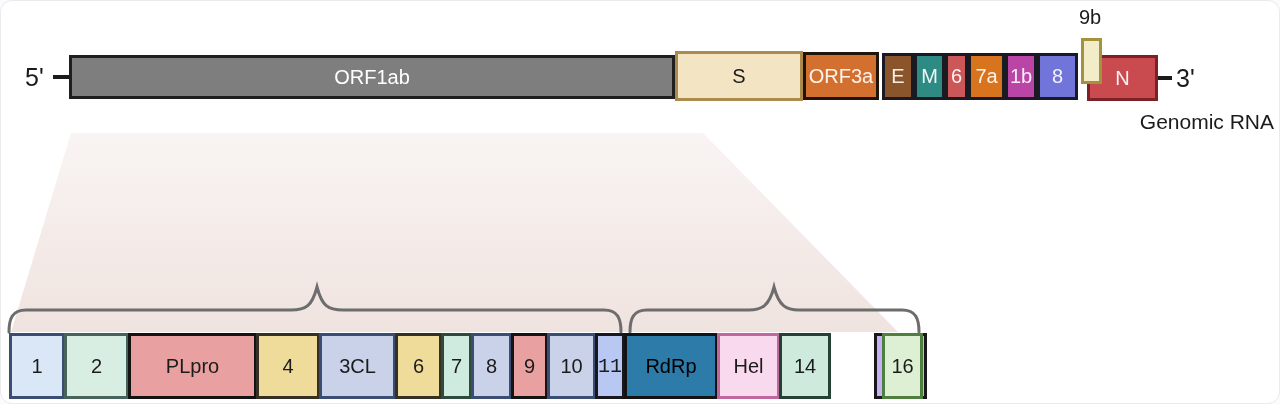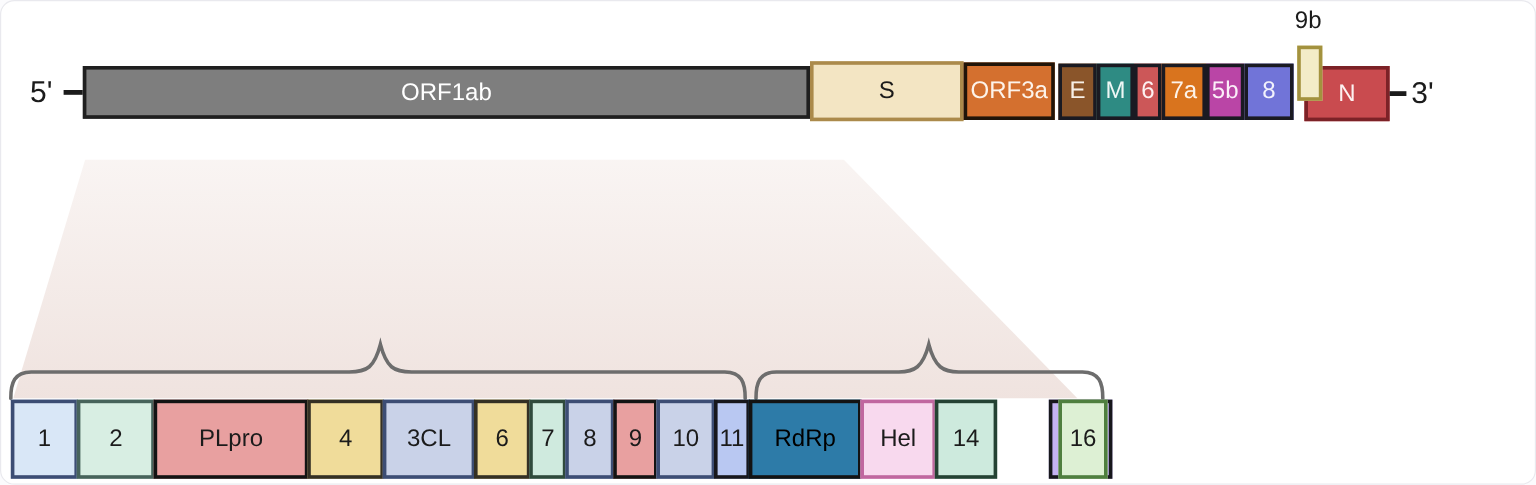--- a/index.html
+++ b/index.html
@@ -84,50 +84,51 @@
   <div class="hline" style="left:52px; top:74px; width:16px;"></div>
 
   <div id="genome-row">
       <div class="seg" style="left: 68px; top: 54px; width: 606px; height: 44px; background: rgb(126, 126, 126); border-color: rgb(31, 31, 31); color: rgb(255, 255, 255);">ORF1ab</div>
       <div class="seg" style="left: 674px; top: 50px; width: 128px; height: 50px; background: rgb(243, 229, 195); border-color: rgb(171, 138, 75); color: rgb(27, 27, 27);">S</div>
       <div class="seg" style="left: 802px; top: 51px; width: 76px; height: 48px; background: rgb(212, 112, 47); border-color: rgb(32, 20, 9); color: rgb(253, 243, 234);">ORF3a</div>
       <div class="seg" style="left: 881px; top: 52px; width: 32px; height: 47px; background: rgb(138, 85, 42); border-color: rgb(26, 26, 34); color: rgb(247, 239, 230);">E</div>
       <div class="seg" style="left: 913px; top: 52px; width: 31px; height: 47px; background: rgb(46, 139, 131); border-color: rgb(26, 26, 34); color: rgb(238, 247, 245);">M</div>
       <div class="seg" style="left: 944px; top: 52px; width: 23px; height: 47px; background: rgb(204, 87, 88); border-color: rgb(26, 26, 34); color: rgb(253, 241, 241);">6</div>
       <div class="seg" style="left: 967px; top: 52px; width: 37px; height: 47px; background: rgb(217, 116, 30); border-color: rgb(26, 26, 34); color: rgb(253, 243, 234);">7a</div>
-      <div class="seg" style="left: 1004px; top: 52px; width: 32px; height: 47px; background: rgb(186, 69, 166); border-color: rgb(26, 26, 34); color: rgb(251, 238, 248);">5b</div>
+      <div class="seg" style="left: 1004px; top: 52px; width: 32px; height: 47px; background: rgb(186, 69, 166); border-color: rgb(26, 26, 34); color: rgb(251, 238, 248);">1b</div>
       <div class="seg" style="left: 1036px; top: 52px; width: 41px; height: 47px; background: rgb(113, 116, 216); border-color: rgb(26, 26, 34); color: rgb(242, 242, 252);">8</div>
       <div class="seg" style="left: 1086px; top: 54px; width: 71px; height: 46px; background: rgb(201, 75, 79); border-color: rgb(124, 34, 39); color: rgb(253, 241, 241);">N</div>
       <div class="seg" style="left: 1080px; top: 37px; width: 21px; height: 46px; background: rgb(243, 236, 200); border-color: rgb(163, 146, 62); color: rgb(27, 27, 27);"></div>
     </div>
 
   <div class="hline" style="left:1157px; top:75px; width:14px;"></div>
   <span class="lbl prime" style="left:1175px; top:63px;">3'</span>
 
   <span class="lbl" id="orf9b-label" style="left:1078px; top:5px;">9b</span>
 
+  <span class="lbl" id="genomic-rna-label" style="right:5px; top:109px;">Genomic RNA</span>
 
   <svg id="brace-svg" width="1280" height="404" viewBox="0 0 1280 404">
     <path fill="none" stroke="#6d6d6d" stroke-width="3" stroke-linecap="round" d="M 8 331 C 8 318 11 309 25 309 L 290 309 C 305 309 311 305 316 286 C 321 305 327 309 342 309 L 603 309 C 617 309 620 318 620 331"></path>
     <path fill="none" stroke="#6d6d6d" stroke-width="3" stroke-linecap="round" d="M 629 331 C 629 318 632 309 646 309 L 748 309 C 761 309 768 305 773 286 C 778 305 785 309 798 309 L 901 309 C 915 309 918 318 918 331"></path>
   </svg>
 
 
   <div id="nsp-row">
       <div class="nsp" style="left: 8px; top: 332px; width: 56px; height: 66px; background: rgb(217, 231, 247); border-color: rgb(60, 77, 116); color: rgb(27, 27, 27);">1</div>
       <div class="nsp" style="left: 63px; top: 332px; width: 65px; height: 66px; background: rgb(216, 238, 227); border-color: rgb(71, 99, 91); color: rgb(27, 27, 27);">2</div>
       <div class="nsp" style="left: 127px; top: 332px; width: 129px; height: 66px; background: rgb(232, 160, 160); border-color: rgb(19, 19, 19); color: rgb(27, 27, 27);">PLpro</div>
       <div class="nsp" style="left: 255px; top: 332px; width: 64px; height: 66px; background: rgb(240, 220, 154); border-color: rgb(52, 48, 36); color: rgb(27, 27, 27);">4</div>
       <div class="nsp" style="left: 318px; top: 332px; width: 77px; height: 66px; background: rgb(201, 210, 232); border-color: rgb(60, 77, 116); color: rgb(27, 27, 27);">3CL</div>
       <div class="nsp" style="left: 394px; top: 332px; width: 47px; height: 66px; background: rgb(240, 220, 154); border-color: rgb(52, 48, 36); color: rgb(27, 27, 27);">6</div>
       <div class="nsp" style="left: 440px; top: 332px; width: 31px; height: 66px; background: rgb(207, 234, 222); border-color: rgb(47, 74, 60); color: rgb(27, 27, 27);">7</div>
       <div class="nsp" style="left: 470px; top: 332px; width: 41px; height: 66px; background: rgb(201, 210, 232); border-color: rgb(60, 77, 116); color: rgb(27, 27, 27);">8</div>
       <div class="nsp" style="left: 510px; top: 332px; width: 37px; height: 66px; background: rgb(232, 160, 160); border-color: rgb(19, 19, 19); color: rgb(27, 27, 27);">9</div>
       <div class="nsp" style="left: 546px; top: 332px; width: 49px; height: 66px; background: rgb(201, 210, 232); border-color: rgb(60, 77, 116); color: rgb(27, 27, 27);">10</div>
-      <div class="nsp" style="left: 594px; top: 332px; width: 30px; height: 66px; background: rgb(185, 200, 242); border-color: rgb(23, 23, 28); color: rgb(27, 27, 27);">11</div>
+      <div class="nsp" style="left: 594px; top: 332px; width: 30px; height: 66px; background: rgb(185, 200, 242); border-color: rgb(23, 23, 28); color: rgb(27, 27, 27); font-family: Liberation Mono, monospace;">11</div>
       <div class="nsp" style="left: 623px; top: 332px; width: 94px; height: 66px; background: rgb(45, 123, 168); border-color: rgb(19, 19, 19); color: #000000;">RdRp</div>
       <div class="nsp" style="left: 716px; top: 332px; width: 63px; height: 66px; background: rgb(248, 217, 238); border-color: rgb(192, 103, 159); color: rgb(27, 27, 27);">Hel</div>
       <div class="nsp" style="left: 778px; top: 332px; width: 52px; height: 66px; background: rgb(205, 234, 221); border-color: rgb(36, 66, 51); color: rgb(27, 27, 27);">14</div>
       <div class="nsp" style="left: 829px; top: 332px; width: 53px; height: 66px; background: rgb(196, 178, 242); border-color: rgb(23, 23, 28); color: #0c4a6e; margin-left: 44px;">15</div>
       <div class="nsp" style="left: 881px; top: 332px; width: 41px; height: 66px; background: rgb(221, 240, 212); border-color: rgb(79, 127, 63); color: rgb(27, 27, 27);">16</div>
     </div>
 
 </div>
 
 </body></html>

